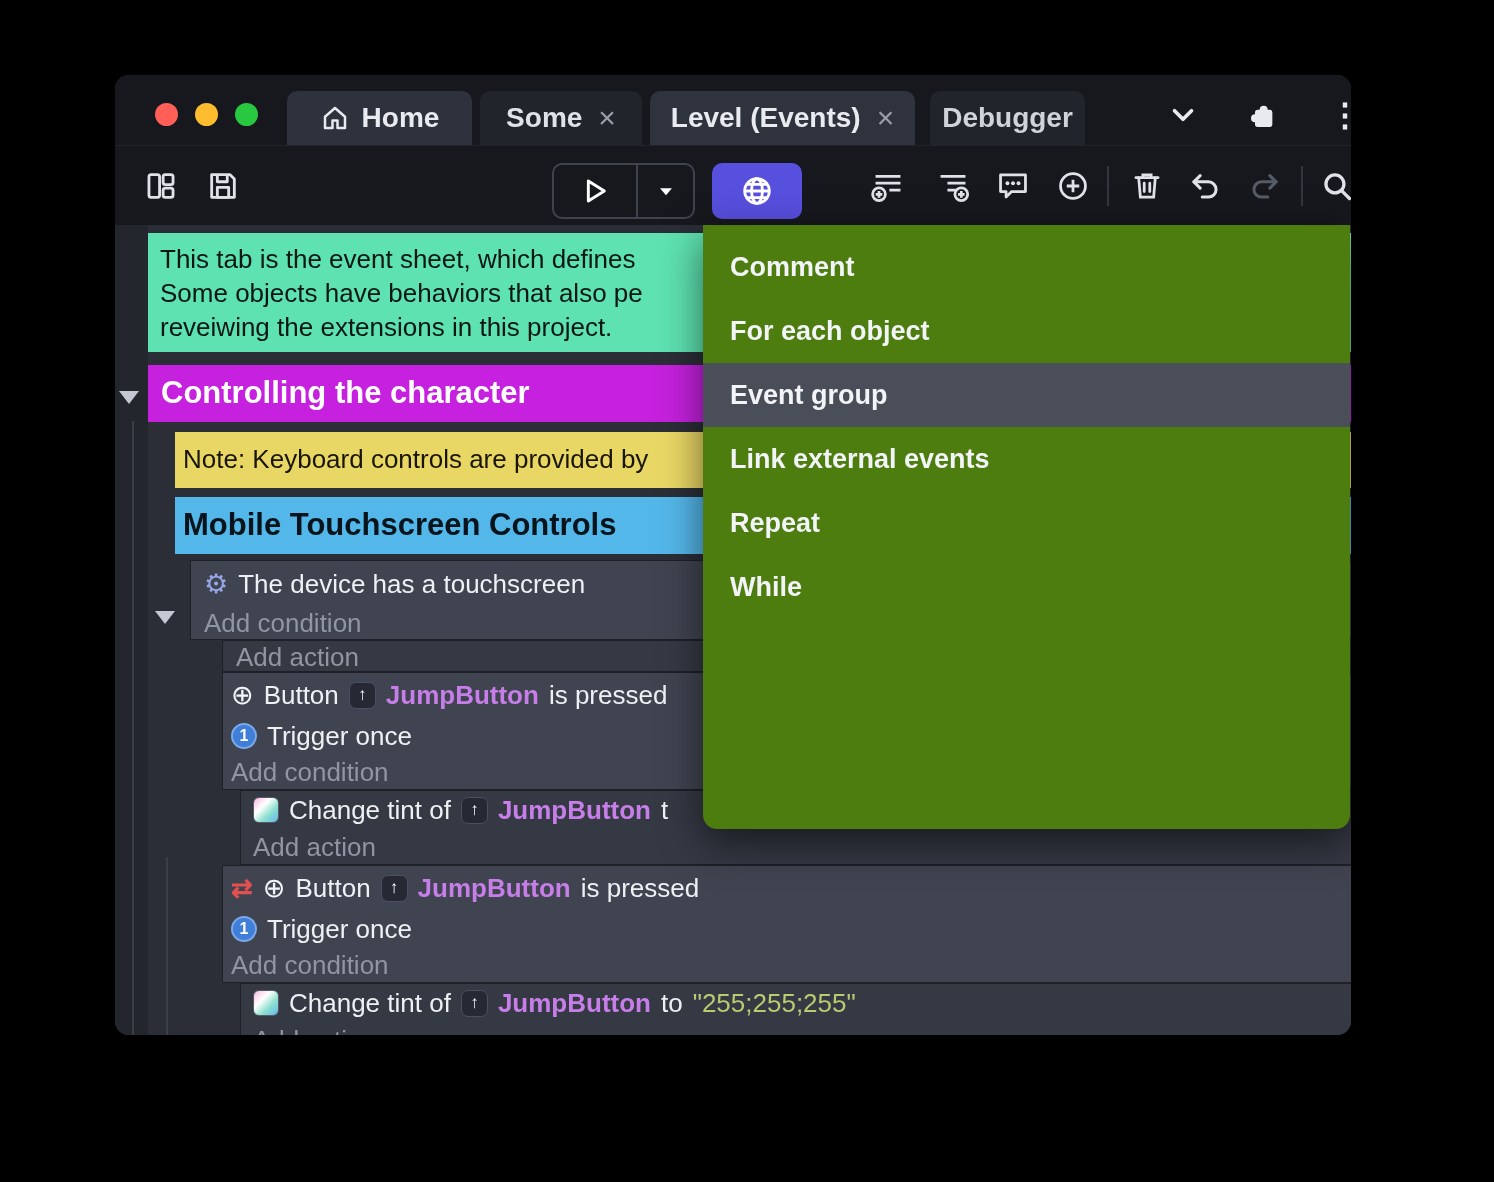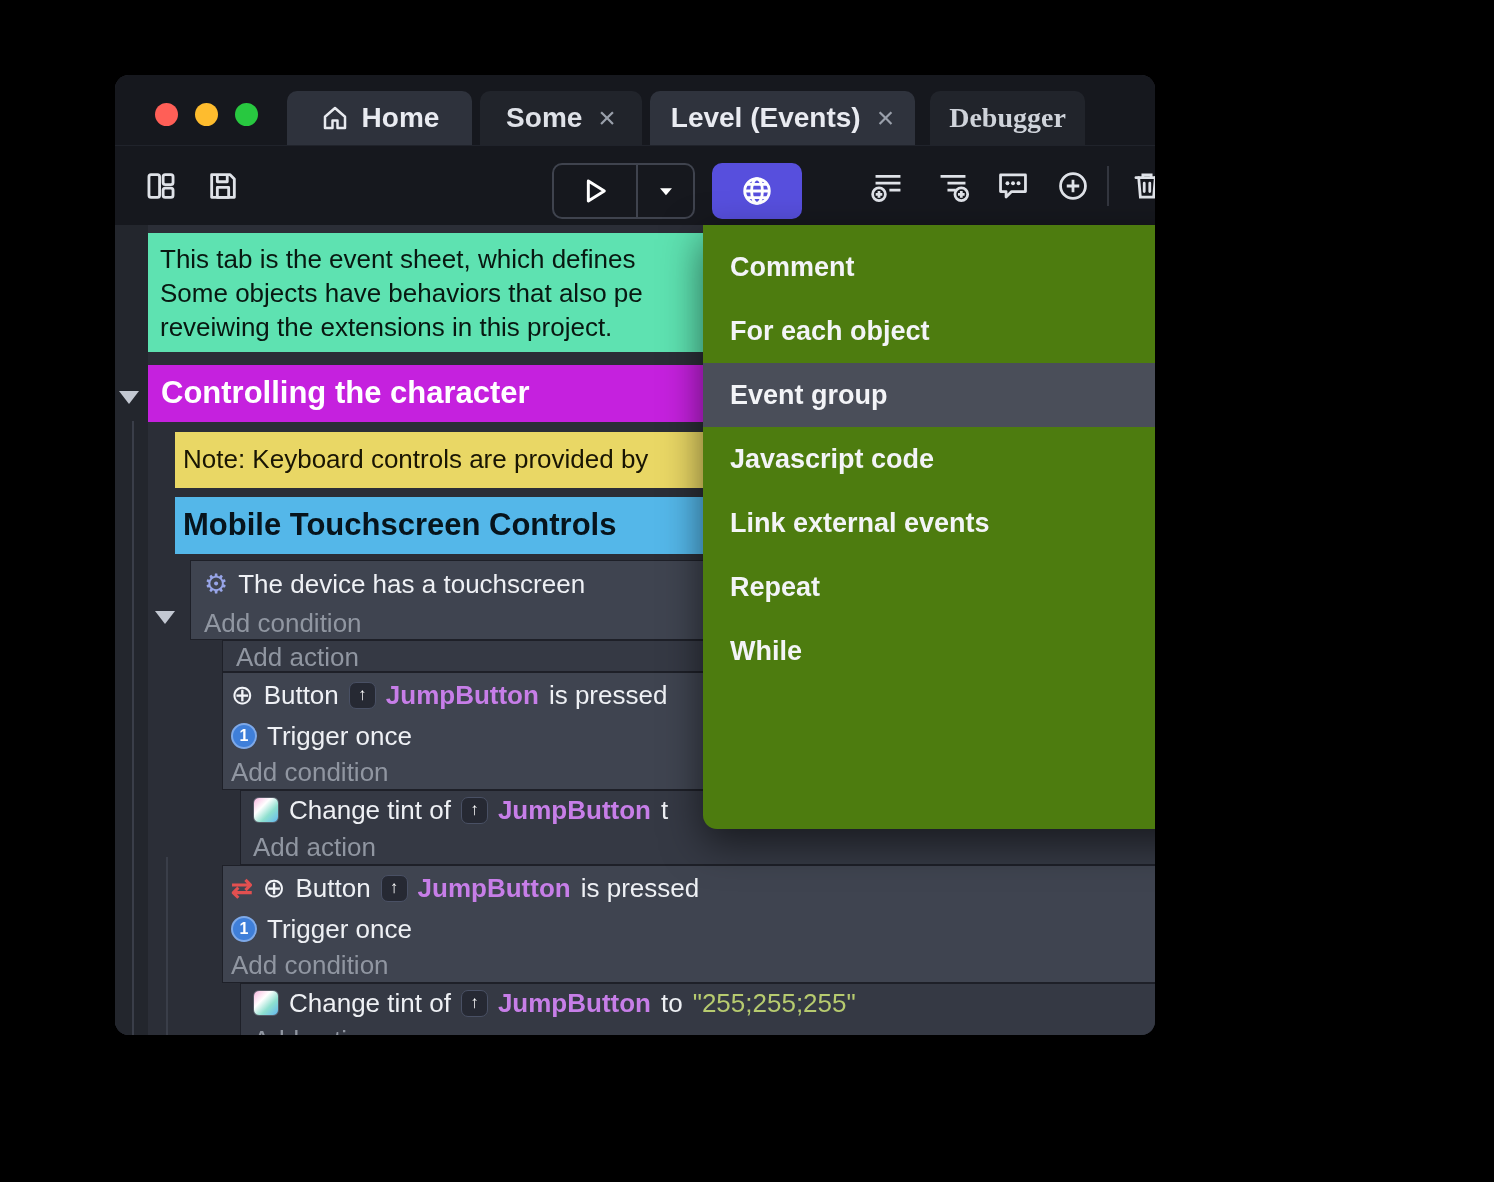--- a/index.html
+++ b/index.html
@@ -5,42 +5,42 @@
   * { box-sizing: border-box; margin: 0; padding: 0; }
   body {
     width: 1494px; height: 1182px;
     background: #000;
     font-family: "Liberation Sans", sans-serif;
     overflow: hidden;
   }
   .stage { position: relative; width: 1494px; height: 1182px; overflow: hidden; }
 
   .window {
-    position: absolute; left: 115px; top: 75px; width: 1040px; height: 960px;
+    position: absolute; left: 115px; top: 75px; width: 1236px; height: 960px;
     background: #2b2e37; border-radius: 14px; overflow: hidden;
     box-shadow: 0 20px 60px rgba(0,0,0,.65);
   }
 
   
   .titlebar { position: absolute; left: 0; top: 0; width: 100%; height: 70px; background: #16181e; }
   .light { position: absolute; top: 28px; width: 23px; height: 23px; border-radius: 50%; }
   #light-red    { left: 40px;  background: #ff5f57; }
   #light-yellow { left: 80px;  background: #febc2e; }
   #light-green  { left: 120px; background: #28c840; }
 
   .tab {
     position: absolute; top: 16px; height: 54px;
     border-radius: 10px 10px 0 0;
     display: flex; align-items: center; justify-content: center; gap: 12px;
     color: #e9ebf1; font-size: 28px; font-weight: 600; white-space: nowrap;
   }
   #tab-home     { left: 172px; width: 185px; background: #2e323c; }
   #tab-level    { left: 365px; width: 162px; background: #21242b; color: #dfe2e8; }
   #tab-events   { left: 535px; width: 265px; background: #2f333d; }
-  #tab-debugger { left: 815px; width: 155px; background: #21242b; color: #cfd3da; font-family: Liberation Serif, serif; }
+  #tab-debugger { left: 815px; width: 155px; background: #21242b; color: #cfd3da; }
   .tab .close { color: #9aa0ab; font-size: 30px; font-weight: 400; margin-left: 4px; line-height: 1; }
 
   .titlebar-icon {
     position: absolute; top: 20px; width: 48px; height: 40px;
     display: flex; align-items: center; justify-content: center;
   }
   #tb-chevron { left: 1044px; }
   #tb-puzzle  { left: 1124px; }
   #tb-kebab   { left: 1206px; color: #e9ebf1; font-size: 32px; font-weight: 700; }
 
@@ -458,20 +458,19 @@
           <span class="str">"255;255;255"</span>
         </div>
         <div class="row r37 p12 dim">Add action</div>
       </div>
     </div>
 
     <div class="menu">
       <div class="menu-item">Comment</div>
       <div class="menu-item">For each object</div>
       <div class="menu-item highlight">Event group</div>
-      <div class="menu-item">Javascript code</div>
       <div class="menu-item">Link external events</div>
       <div class="menu-item">Repeat</div>
       <div class="menu-item">While</div>
     </div>
 
   </div>
 </div>
 
 </body></html>

